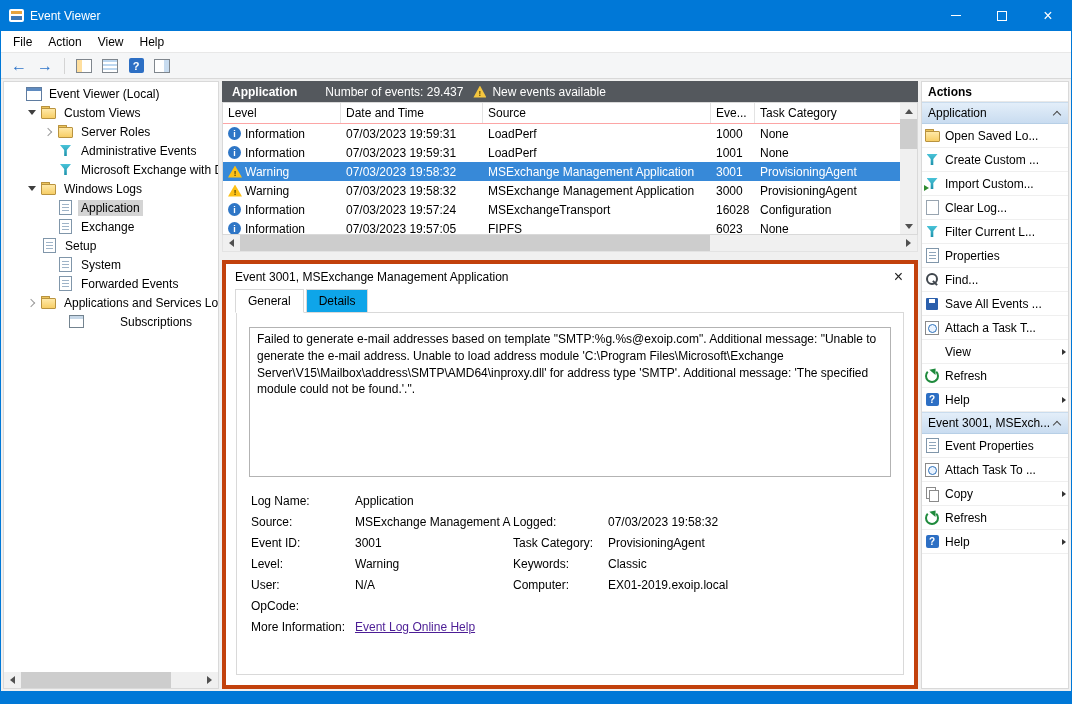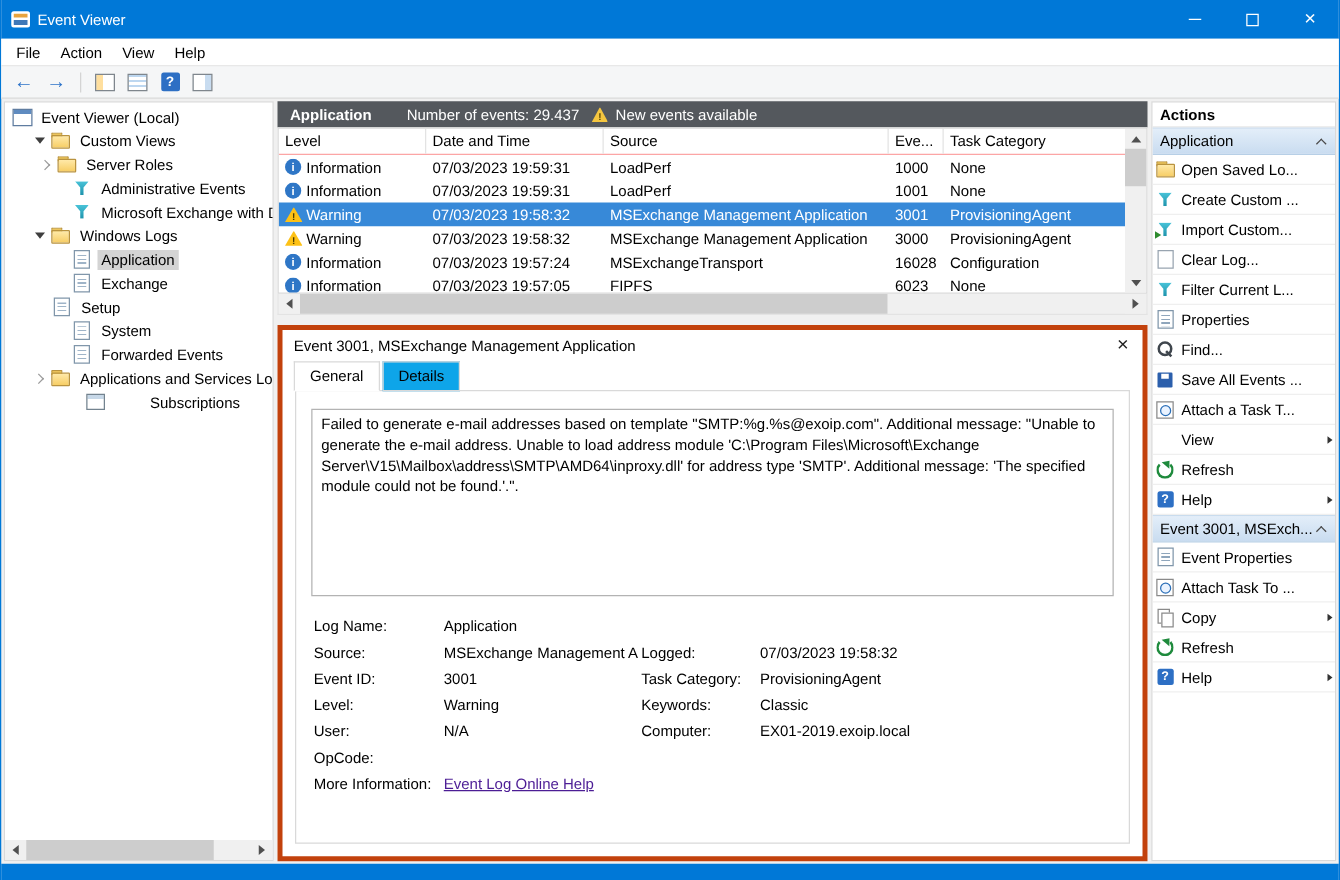--- a/index.html
+++ b/index.html
@@ -168,30 +168,30 @@
         <span class="tbicon" data-name="export-list-icon"></span>
         <span class="tbicon" data-name="help-icon"></span>
         <span class="tbicon" data-name="show-action-pane-icon"></span>
       </div>
   </div>
 
   <div class="content" data-name="content-area">
 
     <div class="tree-panel" data-name="console-tree-panel">
       <div id="tree" data-name="console-tree">
-          <div class="tree-row" data-name="tree-item-event-viewer-local" style="padding-left: 4px;">
+          <div class="tree-row" data-name="tree-item-event-viewer-local" style="padding-left: 20px;">
             <span class="ticon" data-name="console-icon"></span>
             <span class="tlabel" data-name="tree-item-label">Event Viewer (Local)</span>
           </div>
           <div class="tree-row" data-name="tree-item-custom-views" style="padding-left: 21px;">
             <span class="exp exp-open" data-name="expander-icon"></span>
             <span class="ticon" data-name="folder-icon"></span>
             <span class="tlabel" data-name="tree-item-label">Custom Views</span>
           </div>
-          <div class="tree-row" data-name="tree-item-server-roles" style="padding-left: 26px;">
+          <div class="tree-row" data-name="tree-item-server-roles" style="padding-left: 38px;">
             <span class="exp exp-closed" data-name="expander-icon"></span>
             <span class="ticon" data-name="folder-icon"></span>
             <span class="tlabel" data-name="tree-item-label">Server Roles</span>
           </div>
           <div class="tree-row" data-name="tree-item-administrative-events" style="padding-left: 38px;">
             <span class="exp" data-name="expander-spacer"></span>
             <span class="ticon" data-name="custom-view-icon"></span>
             <span class="tlabel" data-name="tree-item-label">Administrative Events</span>
           </div>
           <div class="tree-row" data-name="tree-item-microsoft-exchange-with-da" style="padding-left: 38px;">

